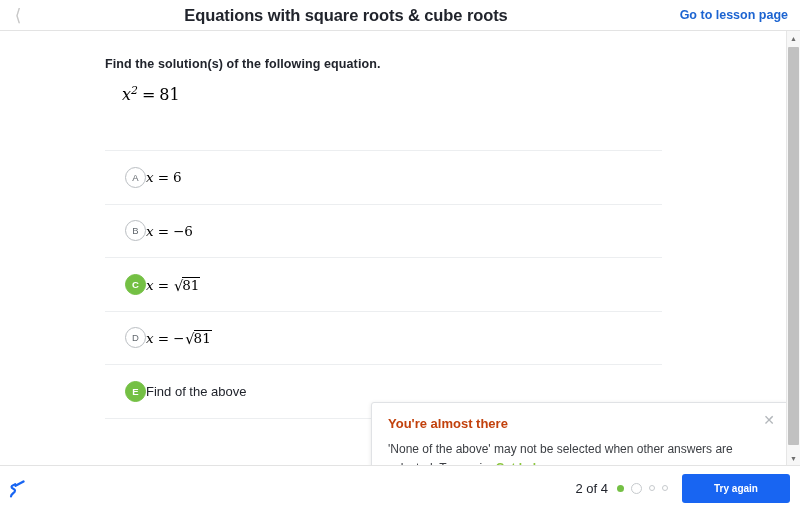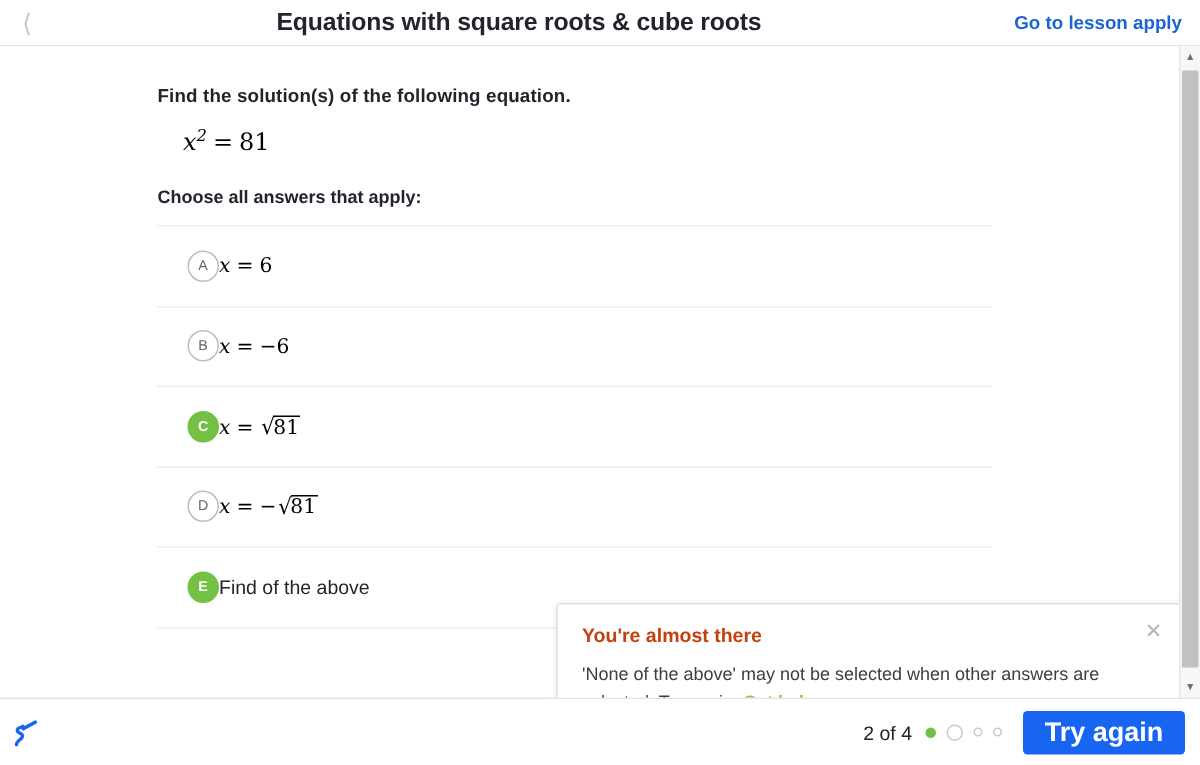--- a/index.html
+++ b/index.html
@@ -311,45 +311,44 @@
   }
   .try-again-btn {
     position: absolute;
     right: 10px; top: 8px;
     width: 108px; height: 29px;
     background: #1865f2;
     color: #ffffff;
     border: none;
     border-radius: 3px;
     font-family: "Liberation Sans", sans-serif;
-    font-size: 18px;
+    font-size: 10px;
     font-weight: 700;
     cursor: pointer;
   }
 </style>
 </head>
 <body>
 
 <div class="app">
 
   <div class="header">
     <div class="back-chevron">⟨</div>
     <div class="header-title">Equations with square roots &amp; cube roots</div>
-    <a class="lesson-link">Go to lesson apply</a>
+    <a class="lesson-link">Go to lesson page</a>
   </div>
 
   <div class="content">
 
     <div class="prompt">Find the solution(s) of the following equation.</div>
 
     <div class="equation">
       <span class="mi">x</span><span class="sup">2</span><span class="eqsign">=</span><span>81</span>
     </div>
 
-    <div class="choose-label">Choose all answers that apply:</div>
 
     <div class="choices">
 
       <div class="choice-row">
         <div class="bullet unselected">A</div>
         <div class="choice-text math">
           <span class="mi">x</span><span class="eqsign">=</span><span>6</span>
         </div>
       </div>
 

